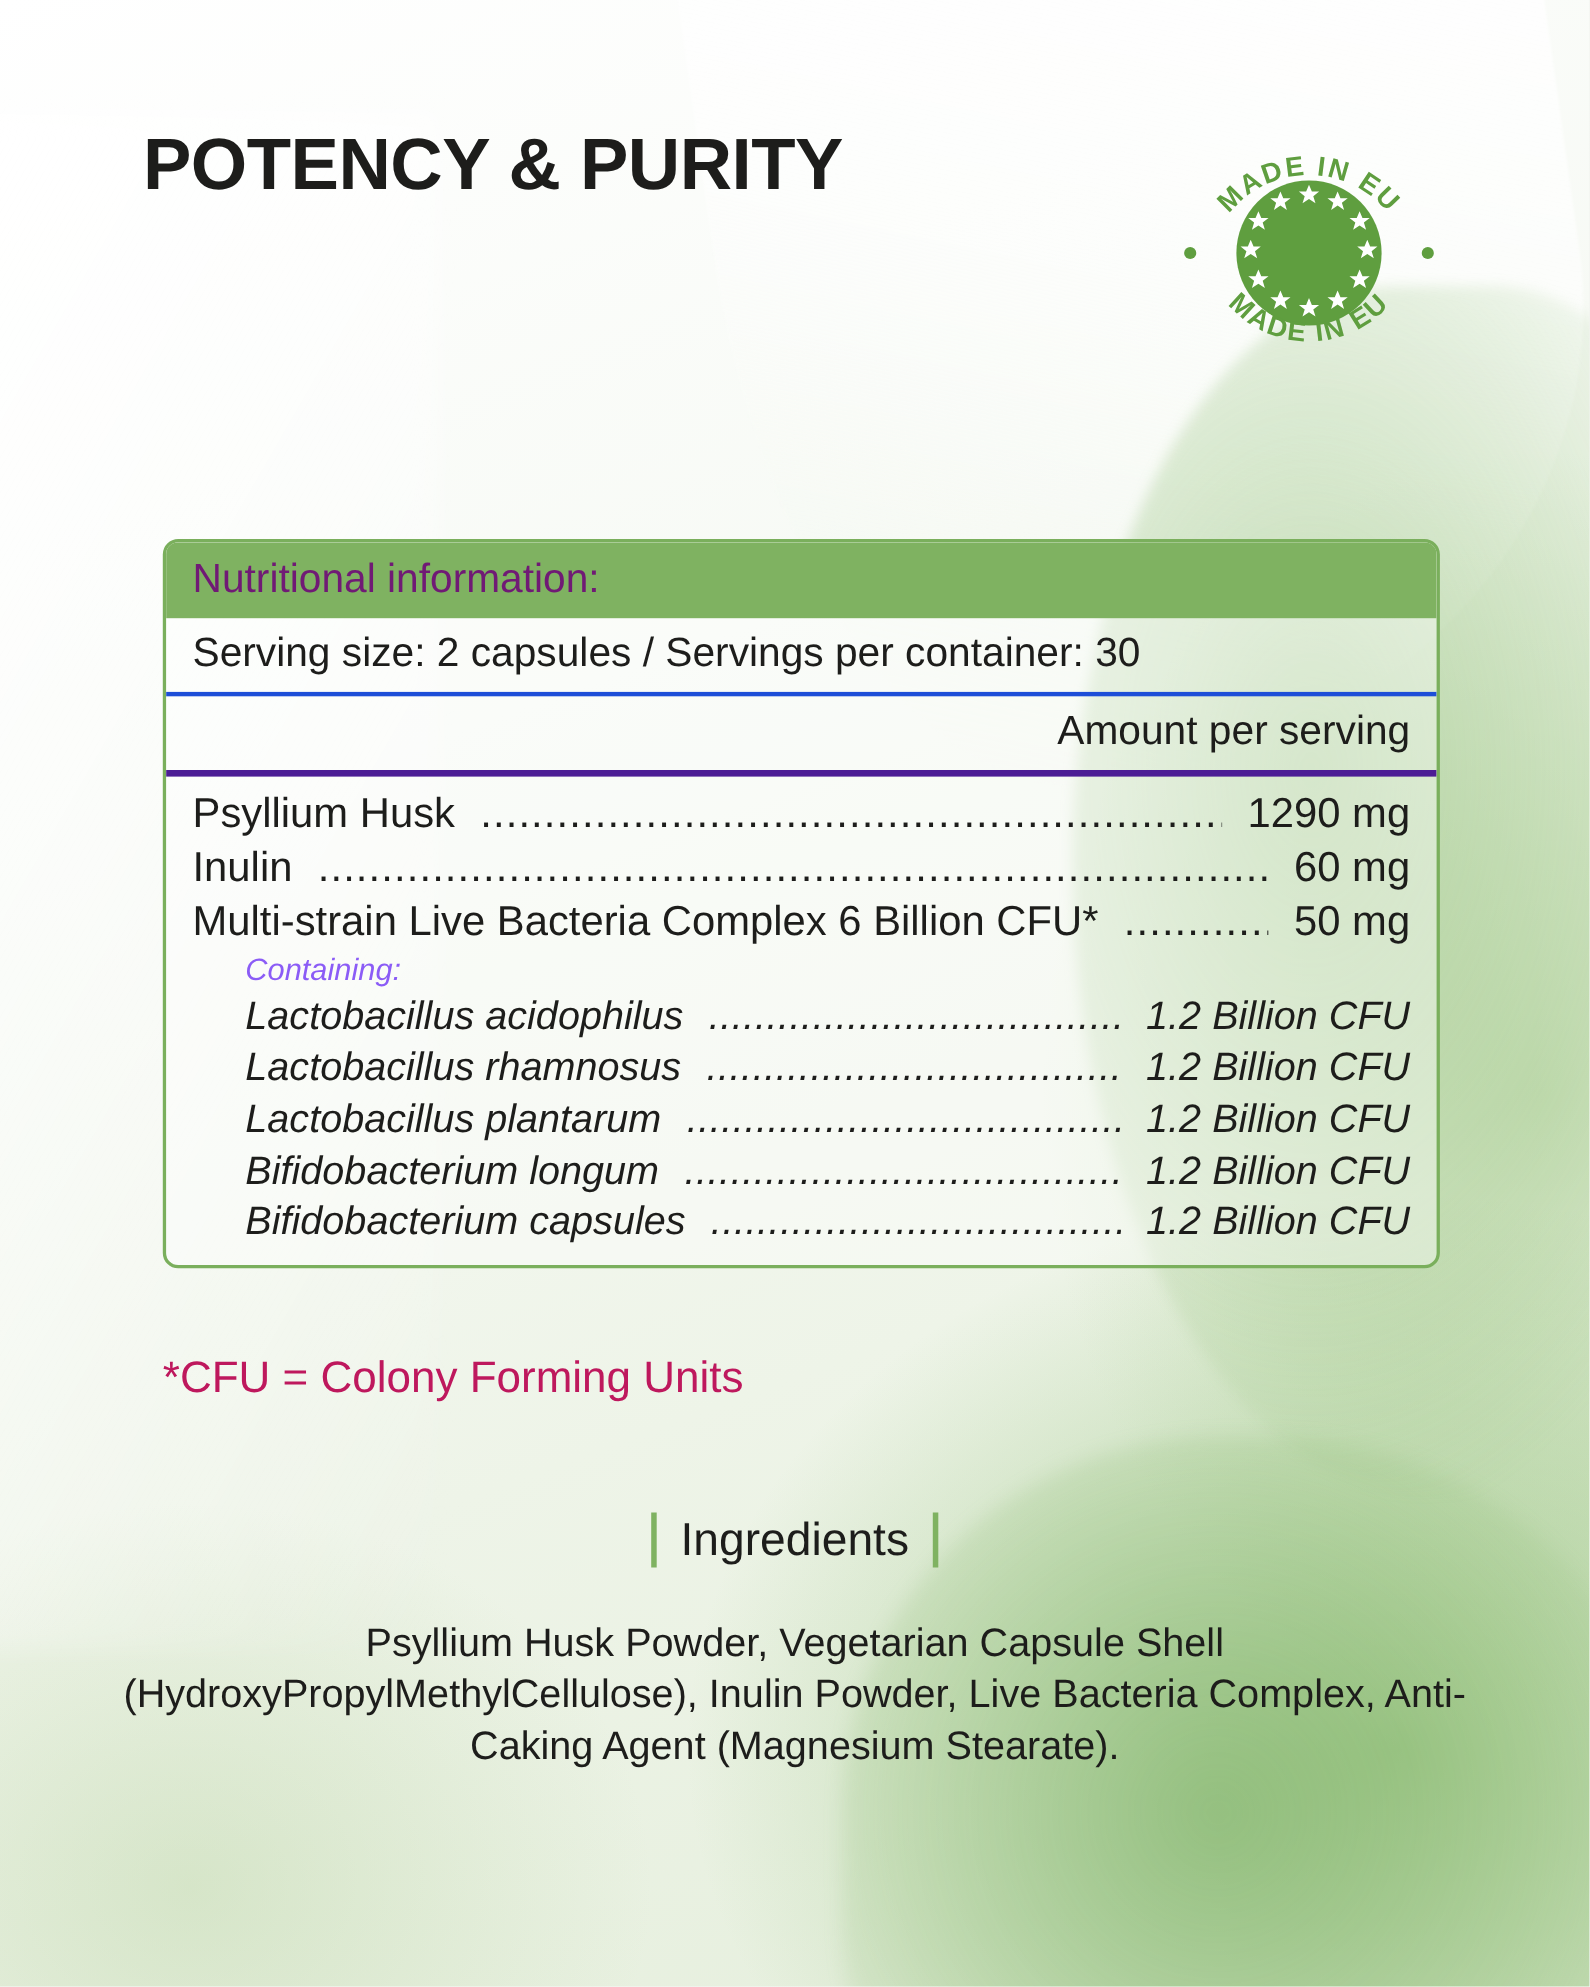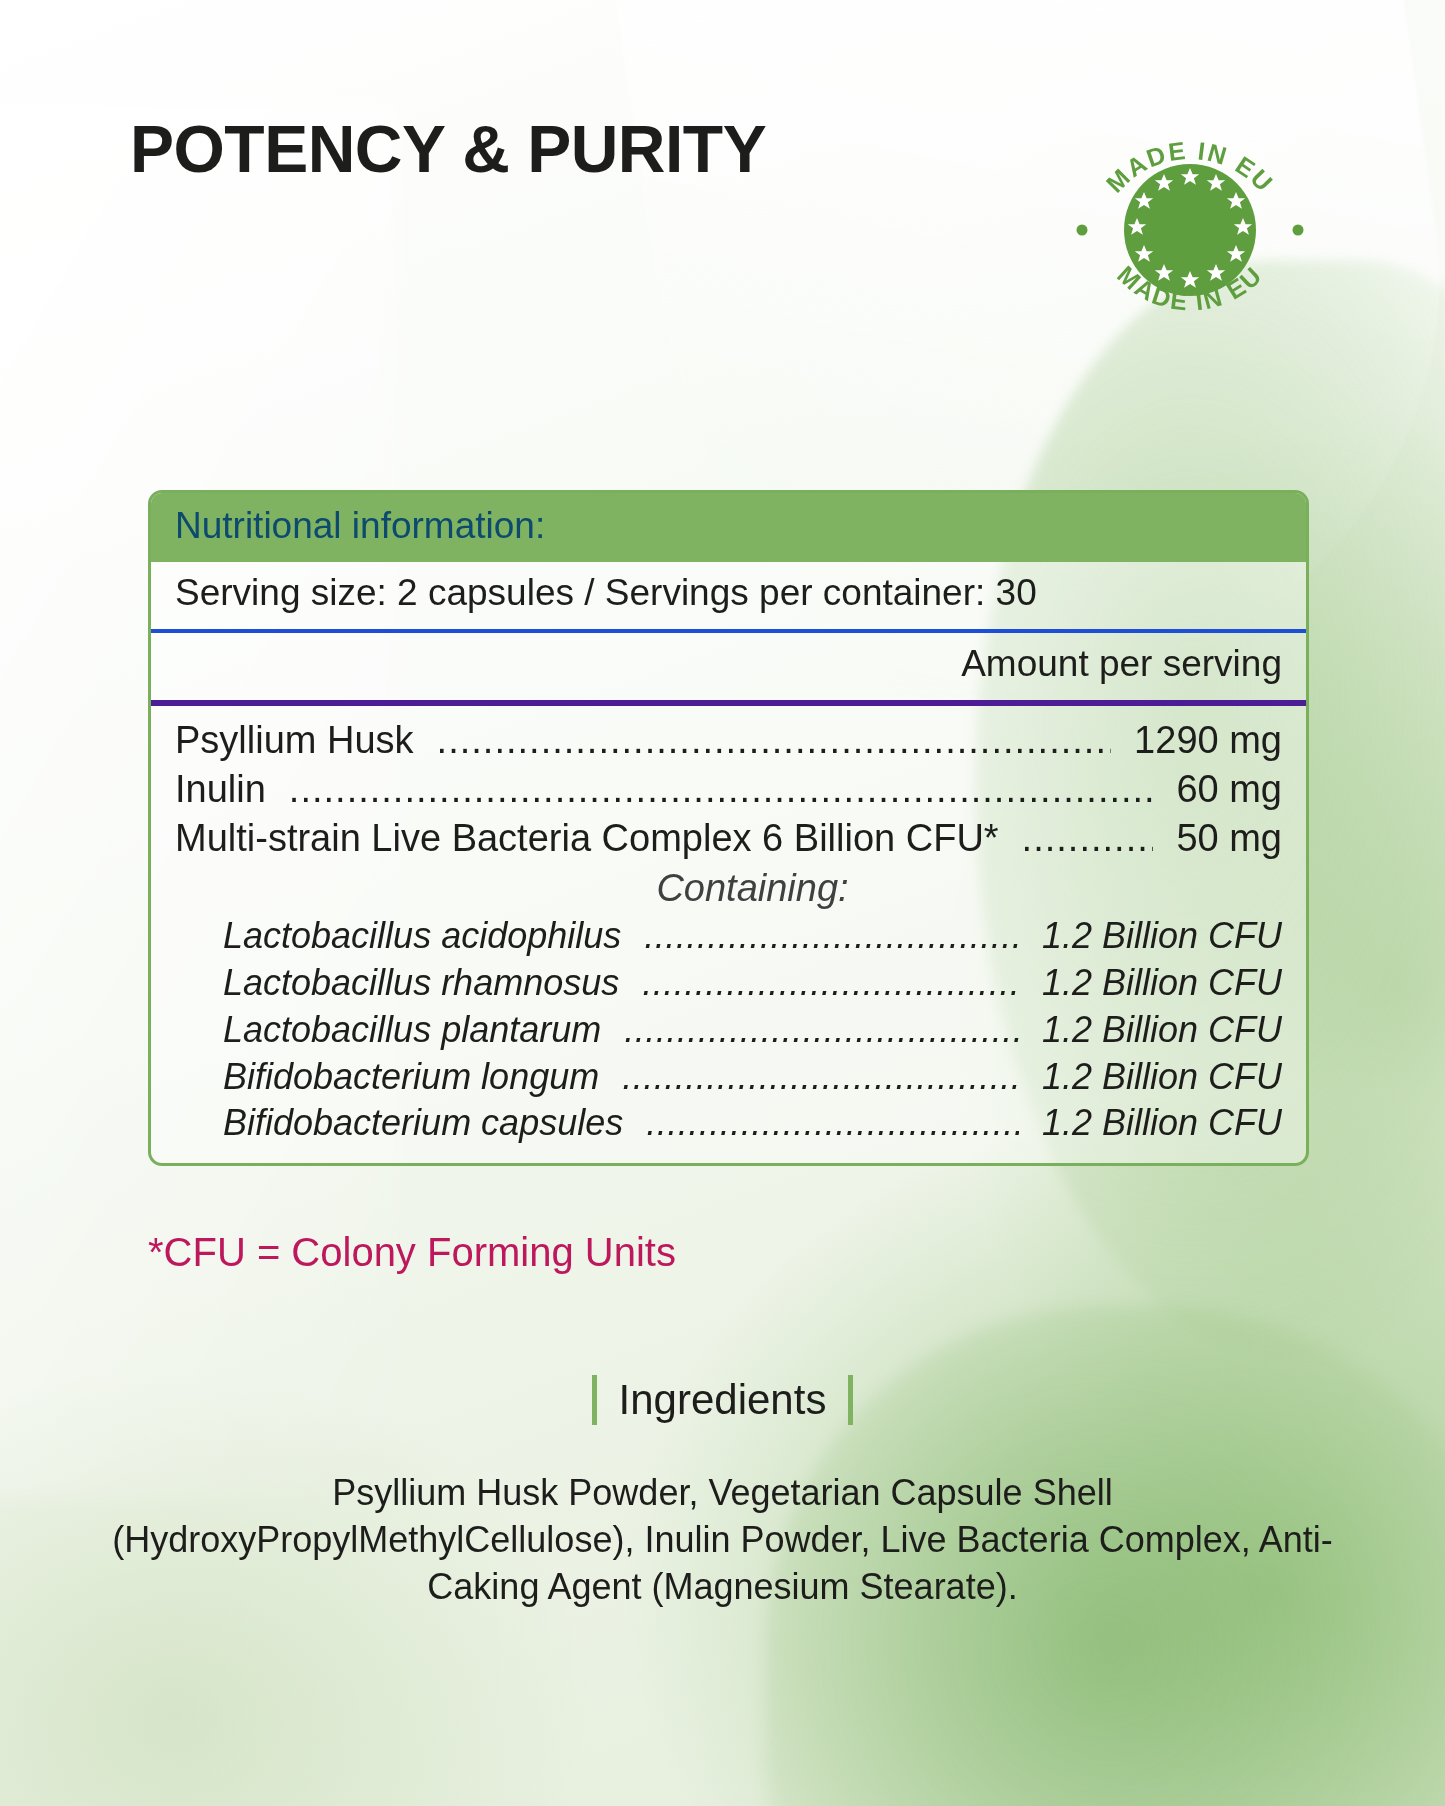--- a/index.html
+++ b/index.html
@@ -100,21 +100,21 @@
     left: 148px;
     top: 490px;
     width: 1155px;
     border: 3px solid #7aaf5c;
     border-radius: 14px;
     overflow: hidden;
     background: rgba(255,255,255,0.40);
   }
   .panel-header {
     background: #7fb261;
-    color: #0c4a6e;
+    color: #701a75;
     font-size: 37px;
     padding: 14px 24px 18px 24px;
     line-height: 1;
   }
   .panel-row {
     font-size: 37px;
     color: #1d1d1b;
     padding: 12px 24px 16px 24px;
     border-bottom: 4px solid #1d4ed8;
     line-height: 1.05;
@@ -139,25 +139,24 @@
   .line .dots {
     flex: 1 1 auto;
     overflow: hidden;
     white-space: nowrap;
     letter-spacing: 1px;
     margin: 0 1px;
   }
   .line .val { flex: 0 0 auto; }
   .containing {
     font-style: italic;
-    font-size: 38px;
+    font-size: 28px;
     padding-left: 48px;
     line-height: 1.30;
-    color: #404040;
-    text-align: center;
+    color: #8b5cf6;
   }
   .strain {
     font-style: italic;
     padding-left: 48px;
     font-size: 36px;
   }
   .strain .dots { letter-spacing: 0.5px; }
 
   .footnote {
     position: absolute;

